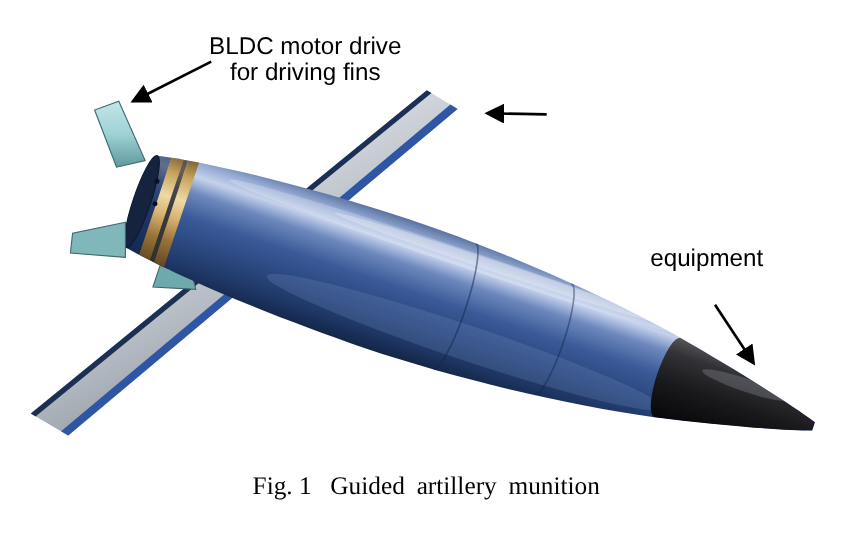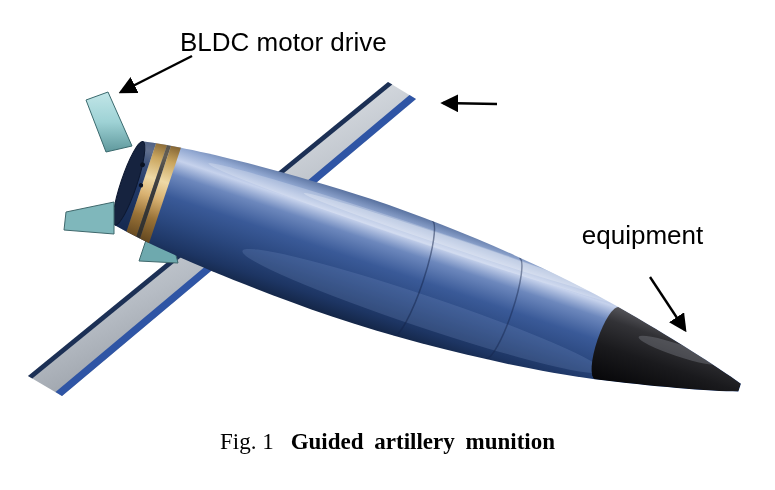--- a/index.html
+++ b/index.html
@@ -1,27 +1,27 @@
 <!DOCTYPE html>
 <html><head>
 <meta charset="utf-8">
 <style>
   html,body{margin:0;padding:0;background:#fff;}
   .stage{
     position:relative;width:775px;height:490px;background:#ffffff;
     font-family:"Liberation Sans",sans-serif;overflow:hidden;
   }
   .illustration{position:absolute;left:0;top:0;}
-  .label{position:absolute;color:#000;font-size:26px;line-height:24px;white-space:nowrap;}
+  .label{position:absolute;color:#000;font-size:22px;line-height:24px;white-space:nowrap;}
   .label.center{text-align:center;}
   .caption{
     position:absolute;left:0;right:0;top:429px;text-align:center;
     font-family:"Liberation Serif",serif;font-size:23px;color:#000;
   }
-  .cap-title{margin-left:17px;word-spacing:5px;font-weight:bold;}
+  .cap-title{margin-left:17px;word-spacing:5px;}
   .arrow-line{stroke:#000;stroke-width:2.4;fill:none;}
   #arrowhead path{fill:#000;}
 </style>
 </head>
 <body>
 
 <div class="stage">
 
   <svg class="illustration" width="775" height="490" viewBox="0 0 775 490">
     <defs>
@@ -112,20 +112,21 @@
     <polygon points="106,152 86,100 108,92 132,146" fill="url(#finGrad)" stroke="#3a6a6e" stroke-width="1"></polygon>
     <polygon points="114,202 66,212 64,230 114,234" fill="#7fb7bb" stroke="#3f686c" stroke-width="1"></polygon>
 
     <line class="arrow-line" x1="192" y1="56" x2="121" y2="92" marker-end="url(#arrowhead)"></line>
     <line class="arrow-line" x1="497" y1="104" x2="443" y2="103" marker-end="url(#arrowhead)"></line>
     <line class="arrow-line" x1="650" y1="277" x2="685" y2="330" marker-end="url(#arrowhead)"></line>
   </svg>
 
   <div class="label center" style="left:180px;top:30px;width:195px;">
     <div>BLDC motor drive</div>
+    <div>for driving fins</div>
   </div>
 
 
   <div class="label center" style="left:570px;top:223px;width:145px;">
     <div>equipment</div>
   </div>
 
   <div class="caption">
     <span>Fig. 1</span><span class="cap-title">Guided artillery munition</span>
   </div>

